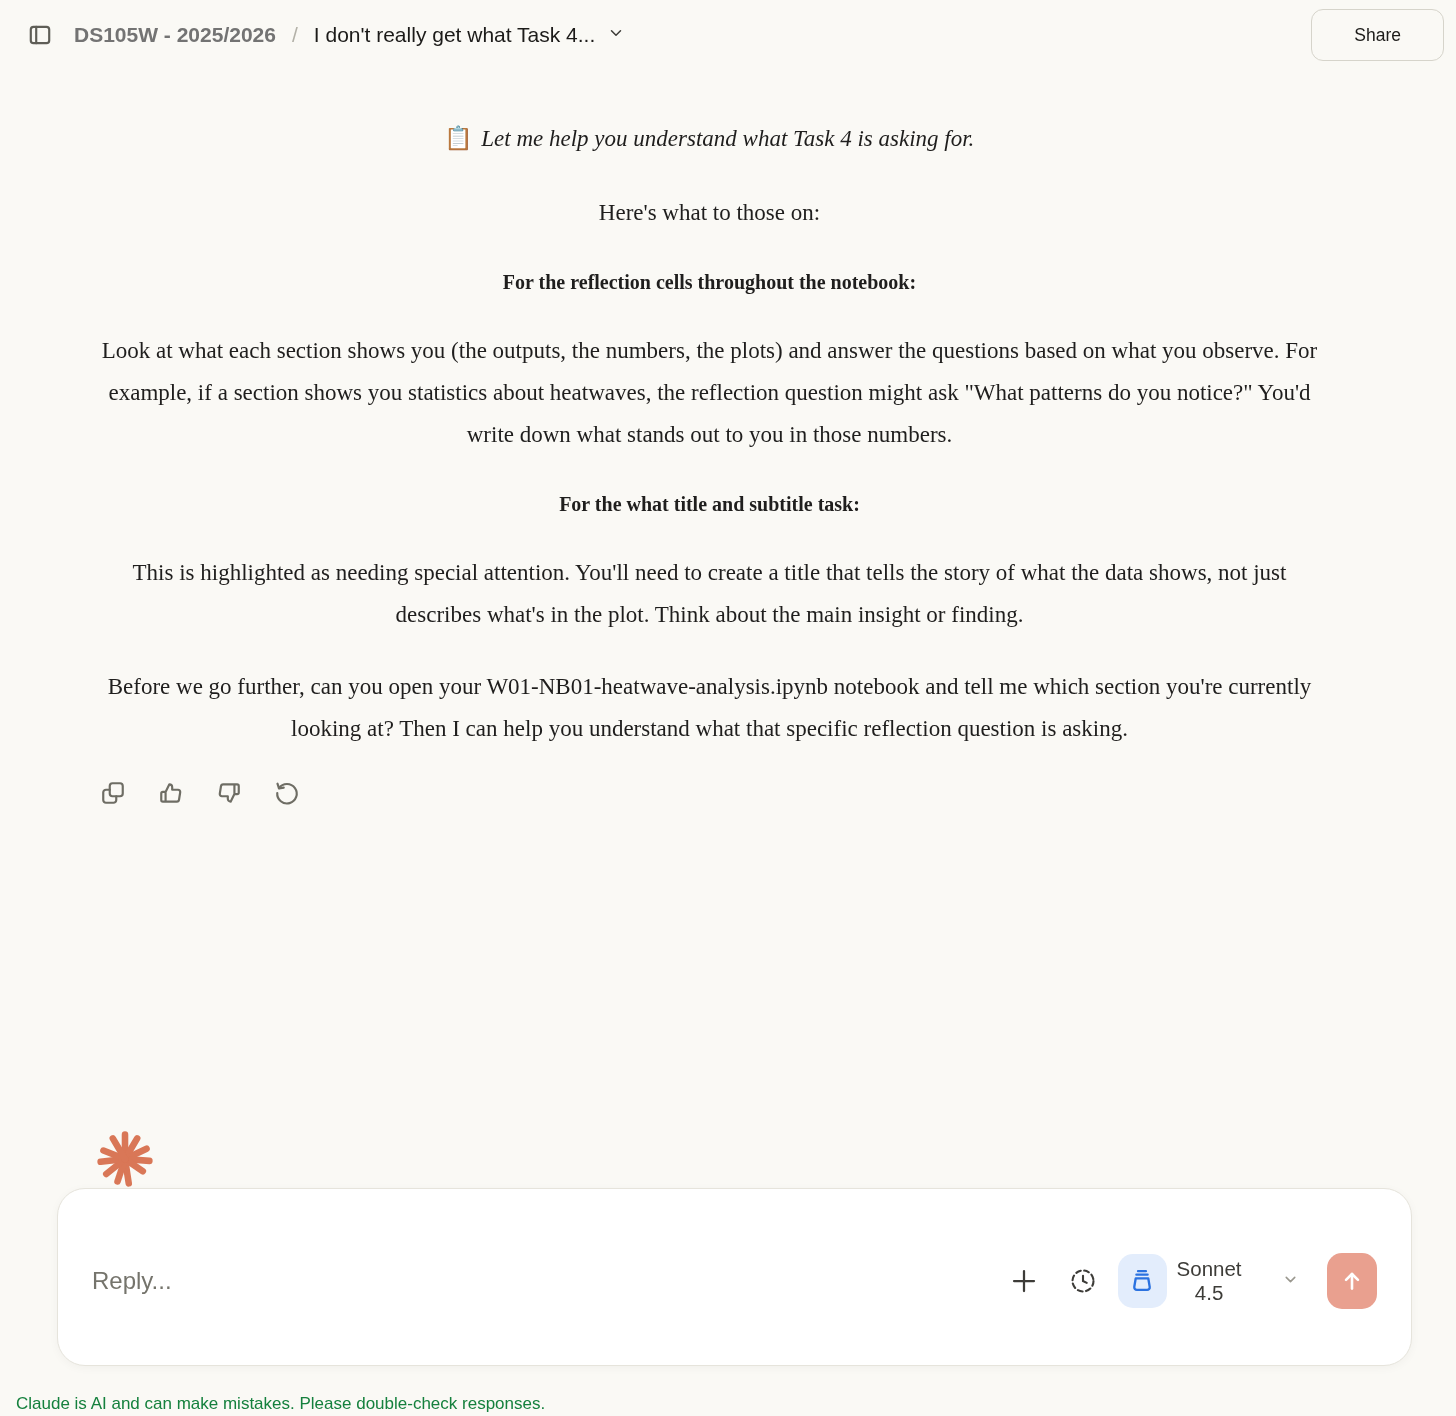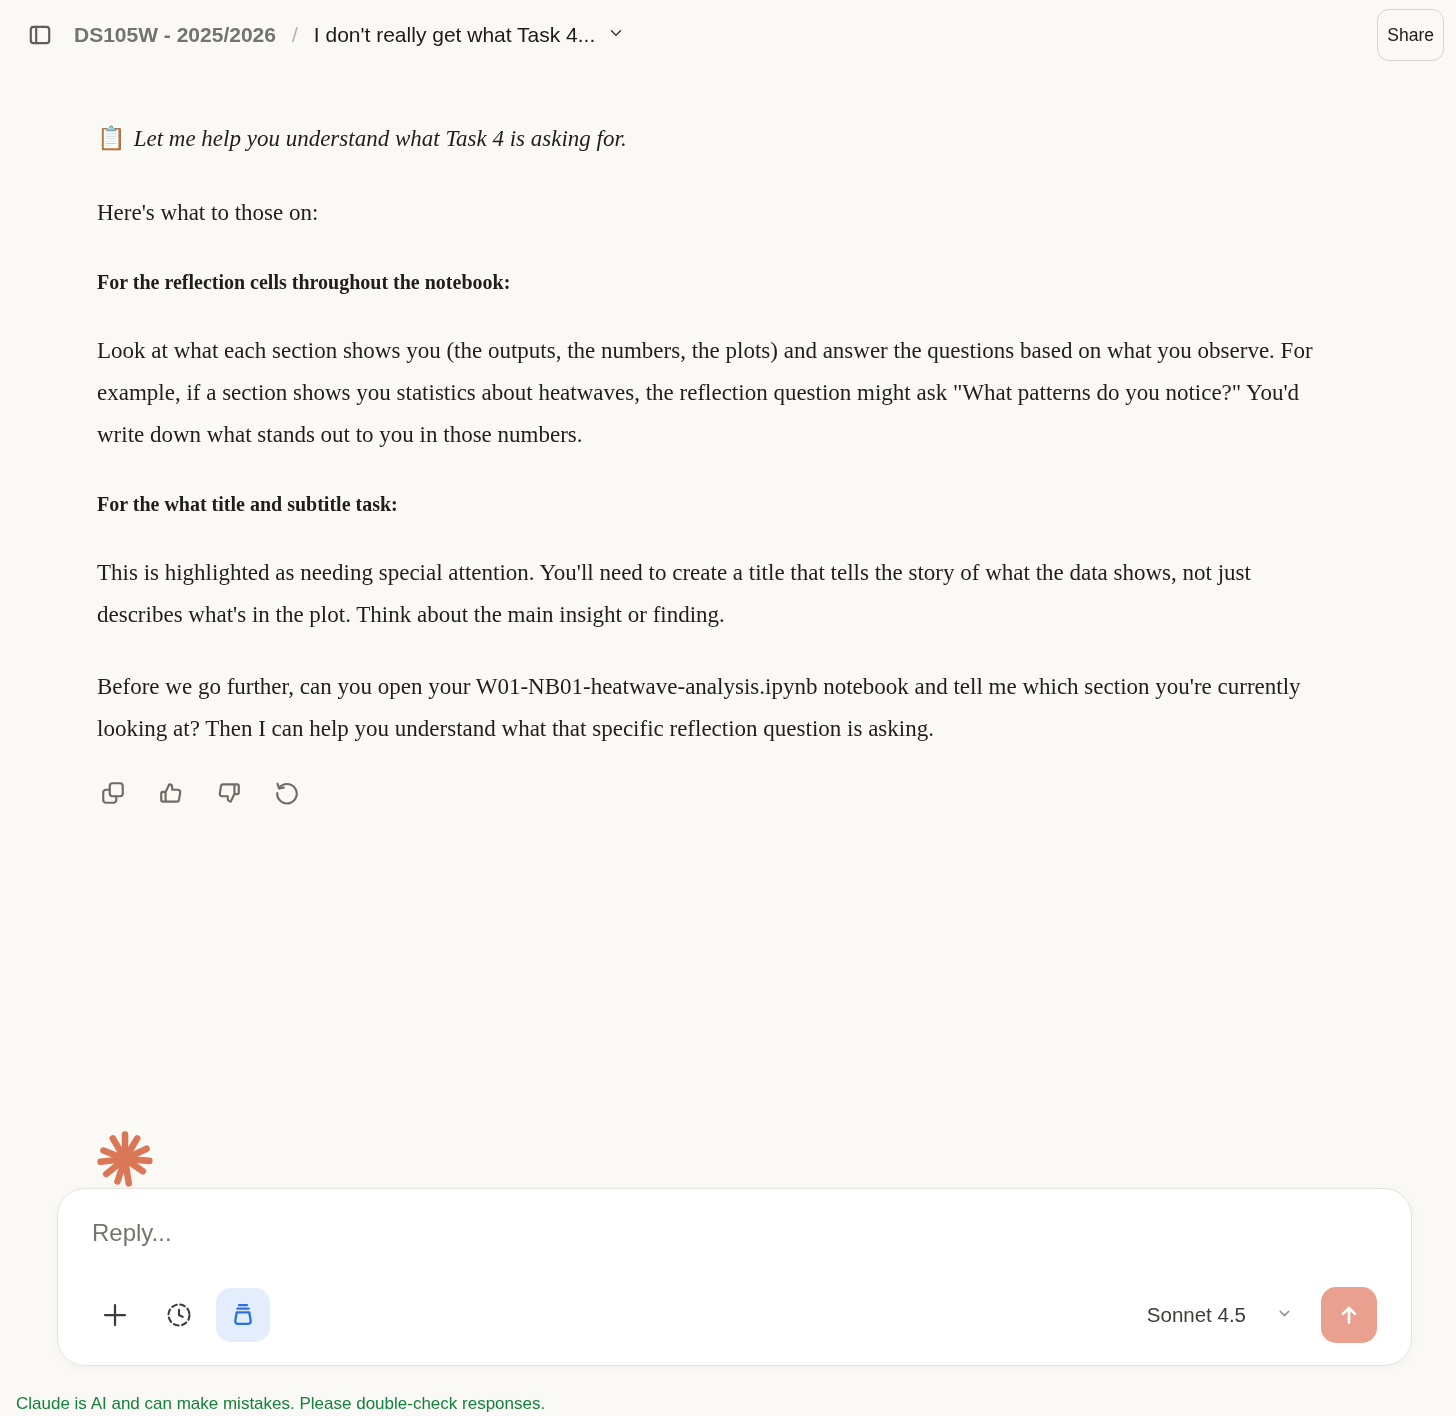--- a/index.html
+++ b/index.html
@@ -27,33 +27,34 @@
   }
   .project-name { font-weight: bold; font-size: 21px; color: #737373; white-space: nowrap; }
   .crumb-sep { font-size: 21px; color: #b3b1a8; padding: 0 2px; }
   .convo-title-btn {
     display: flex; align-items: center; gap: 12px;
     background: transparent; border: none; cursor: pointer;
     font-size: 21px; color: #1c1b19; font-family: inherit;
   }
   .chev { color: #3d3c38; }
   .share-btn {
-    height: 52px; padding: 0 9px;
+    height: 52px; padding: 0 42px;
     border: 1px solid #d6d4cb; border-radius: 12px;
     background: transparent; font-size: 17.5px; color: #1c1b19;
     font-family: inherit; cursor: pointer; white-space: nowrap;
   }
 
   
   .main {
     padding: 48px 134px 0 97px;
     font-family: "Liberation Serif", serif;
     font-size: 23px;
     line-height: 1.82;
     color: #1f1e1d;
+    text-align: center;
   }
   .intro { font-style: italic; margin-bottom: 32px; }
   .intro .emoji { font-style: normal; margin-right: 8px; }
   .main p { margin-bottom: 30px; }
   .main .msg-heading { font-weight: bold; margin-bottom: 30px; font-size: 20px; }
 
   .action-row { display: flex; gap: 31px; margin-top: 16px; padding-left: 2px; }
   .action-btn {
     width: 27px; height: 27px; border: none; background: transparent;
     color: #6e6d64; cursor: pointer; padding: 0;
@@ -65,21 +66,21 @@
 
   
   .composer {
     position: absolute;
     left: 57px; right: 44px; top: 1188px; height: 178px;
     background: #ffffff;
     border: 1px solid #e6e4dc;
     border-radius: 28px;
     box-shadow: 0 2px 10px rgba(0,0,0,0.04);
     padding: 30px 34px 22px 34px;
-    display: flex; flex-direction: column; justify-content: space-between;
+    display: flex; justify-content: space-between;
     z-index: 2;
   }
   .reply-input {
     width: 100%; border: none; outline: none; background: transparent;
     font-family: "Liberation Sans", sans-serif;
     font-size: 24px; color: #1f1e1d;
   }
   .reply-input::placeholder { color: #75746c; opacity: 1; }
   .composer-toolbar { display: flex; align-items: center; }
   .tool-btn {

